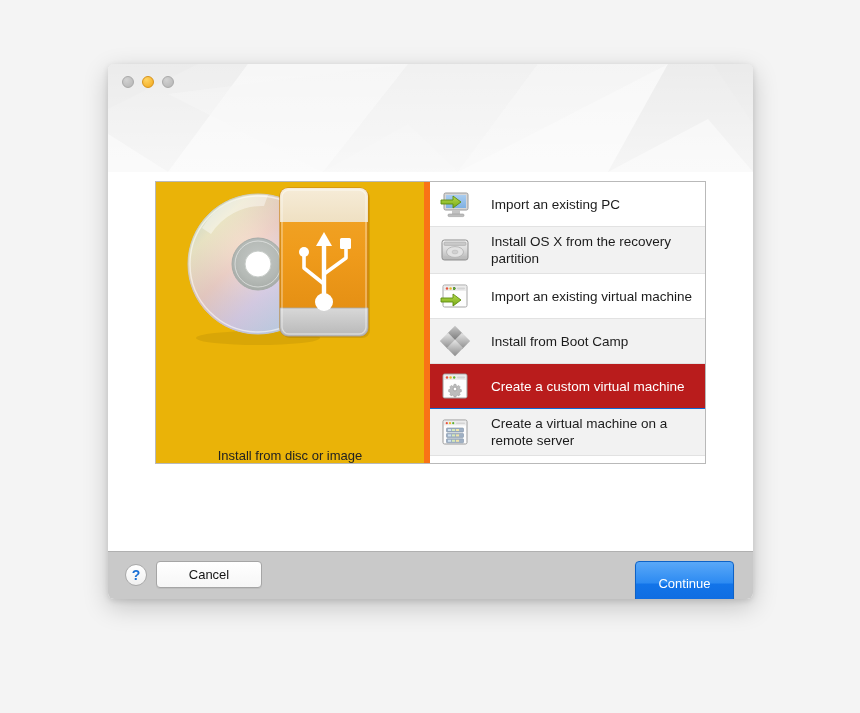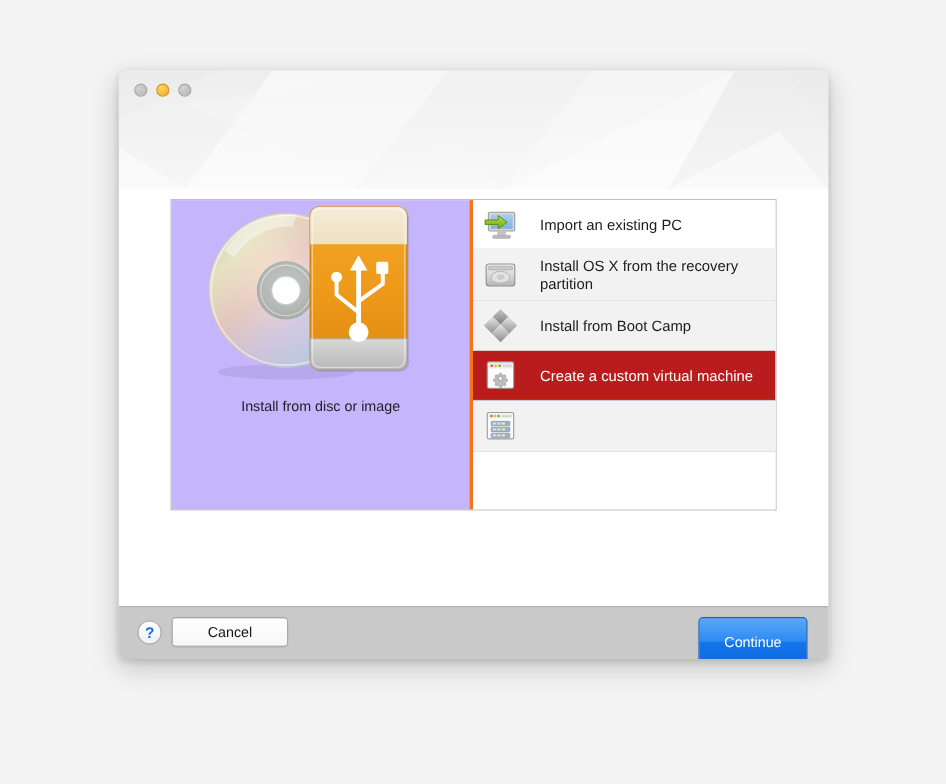--- a/index.html
+++ b/index.html
@@ -88,27 +88,27 @@
     border: 1px solid #b9b9b9;
     box-sizing: border-box;
     display: flex;
     background: #fff;
   }
 
   
   .preview {
     width: 274px;
     box-sizing: border-box;
-    border-right: 3px solid #f97316;
+    border-right: 6px solid #f97316;
     position: relative;
-    background: #c4b5fd;
+    background: #eab308;
     display: flex;
     flex-direction: column;
     align-items: center;
-    justify-content: flex-start;
+    justify-content: space-between;
   }
   .preview-art {
     width: 220px;
     height: 180px;
     display: block;
     margin-top: -6px;
   }
   .preview-label {
     font-size: 13px;
     color: #222;
@@ -342,20 +342,33 @@
             <rect x="3" y="6" width="26" height="20" rx="2.4" fill="url(#hdg)" stroke="#8f8f8f" stroke-width="1"></rect>
             <rect x="5" y="8" width="22" height="3.4" rx="1" fill="#c9c9c9" stroke="#a8a8a8" stroke-width="0.6"></rect>
             <ellipse cx="16" cy="18" rx="8.5" ry="5.4" fill="#e2e2e2" stroke="#b0b0b0" stroke-width="0.8"></ellipse>
             <ellipse cx="16" cy="18" rx="3" ry="1.9" fill="#d0d0d0" stroke="#b6b6b6" stroke-width="0.5"></ellipse>
             <rect x="5" y="22.5" width="6" height="2" fill="#bdbdbd"></rect>
             <rect x="21" y="22.5" width="6" height="2" fill="#bdbdbd"></rect>
           </svg>
           <span class="m-label">Install OS X from the recovery partition</span>
         </div>
 
+        <div class="method">
+          <svg class="m-icon" viewBox="0 0 32 32">
+            <rect x="4" y="5" width="24" height="22" rx="1.6" fill="#fdfdfd" stroke="#a6a6a6" stroke-width="1"></rect>
+            <rect x="5" y="6" width="22" height="5" fill="#ececec"></rect>
+            <circle cx="8" cy="8.5" r="1.2" fill="#e8503a"></circle>
+            <circle cx="11.6" cy="8.5" r="1.2" fill="#e9b824"></circle>
+            <circle cx="15.2" cy="8.5" r="1.2" fill="#5eb councilor"></circle>
+            <circle cx="15.2" cy="8.5" r="1.2" fill="#5eb031"></circle>
+            <rect x="18" y="7.6" width="8" height="1.8" rx="0.8" fill="#d4d4d4"></rect>
+            <path d="M2,18 h12 v-4 l8,6 -8,6 v-4 h-12 z" fill="url(#grn)" stroke="#5f8c10" stroke-width="0.9" stroke-linejoin="round"></path>
+          </svg>
+          <span class="m-label">Import an existing virtual machine</span>
+        </div>
 
         <div class="method alt">
           <svg class="m-icon" viewBox="0 0 32 32">
             <defs>
               <linearGradient id="dia" x1="0" y1="0" x2="1" y2="1">
                 <stop offset="0%" stop-color="#e6e6e6"></stop>
                   <stop offset="100%" stop-color="#8c8c8c"></stop>
               </linearGradient>
               <linearGradient id="dia2" x1="0" y1="0" x2="1" y2="1">
                 <stop offset="0%" stop-color="#c8c8c8"></stop>
@@ -402,20 +415,21 @@
               <rect x="7.5" y="17.4" width="17" height="4" rx="0.7" fill="#9fb0c4" stroke="#7e90a6" stroke-width="0.6"></rect>
               <rect x="9" y="18.4" width="3" height="2" fill="#cfe0ef"></rect>
               <rect x="13" y="18.4" width="3" height="2" fill="#d6e8b8"></rect>
               <rect x="17" y="18.4" width="3" height="2" fill="#f0e4a8"></rect>
               <rect x="7.5" y="22.8" width="17" height="4" rx="0.7" fill="#9fb0c4" stroke="#7e90a6" stroke-width="0.6"></rect>
               <rect x="9" y="23.8" width="3" height="2" fill="#cfe0ef"></rect>
               <rect x="13" y="23.8" width="3" height="2" fill="#d6e8b8"></rect>
               <rect x="17" y="23.8" width="3" height="2" fill="#f0e4a8"></rect>
             </g>
           </svg>
+          <span class="m-label">Create a virtual machine on a remote server</span>
         </div>
 
         <div class="filler"></div>
       </div>
     </div>
   </div>
 
   <div class="footer">
     <div class="help-btn">?</div>
     <div class="cancel-btn">Cancel</div>

